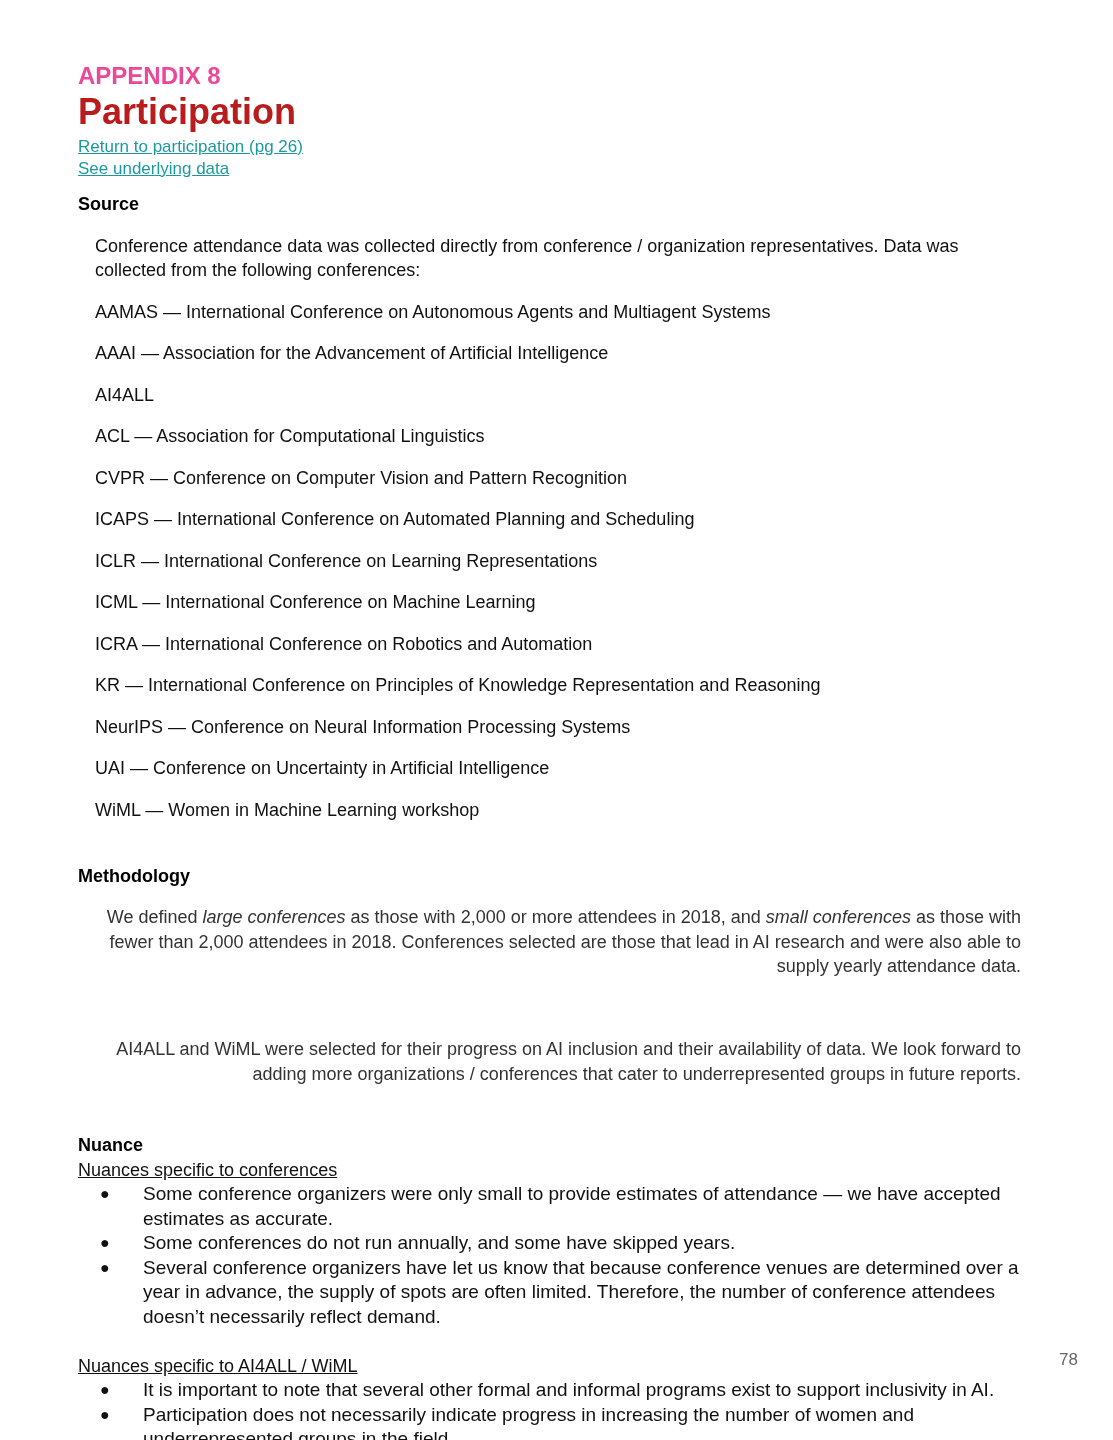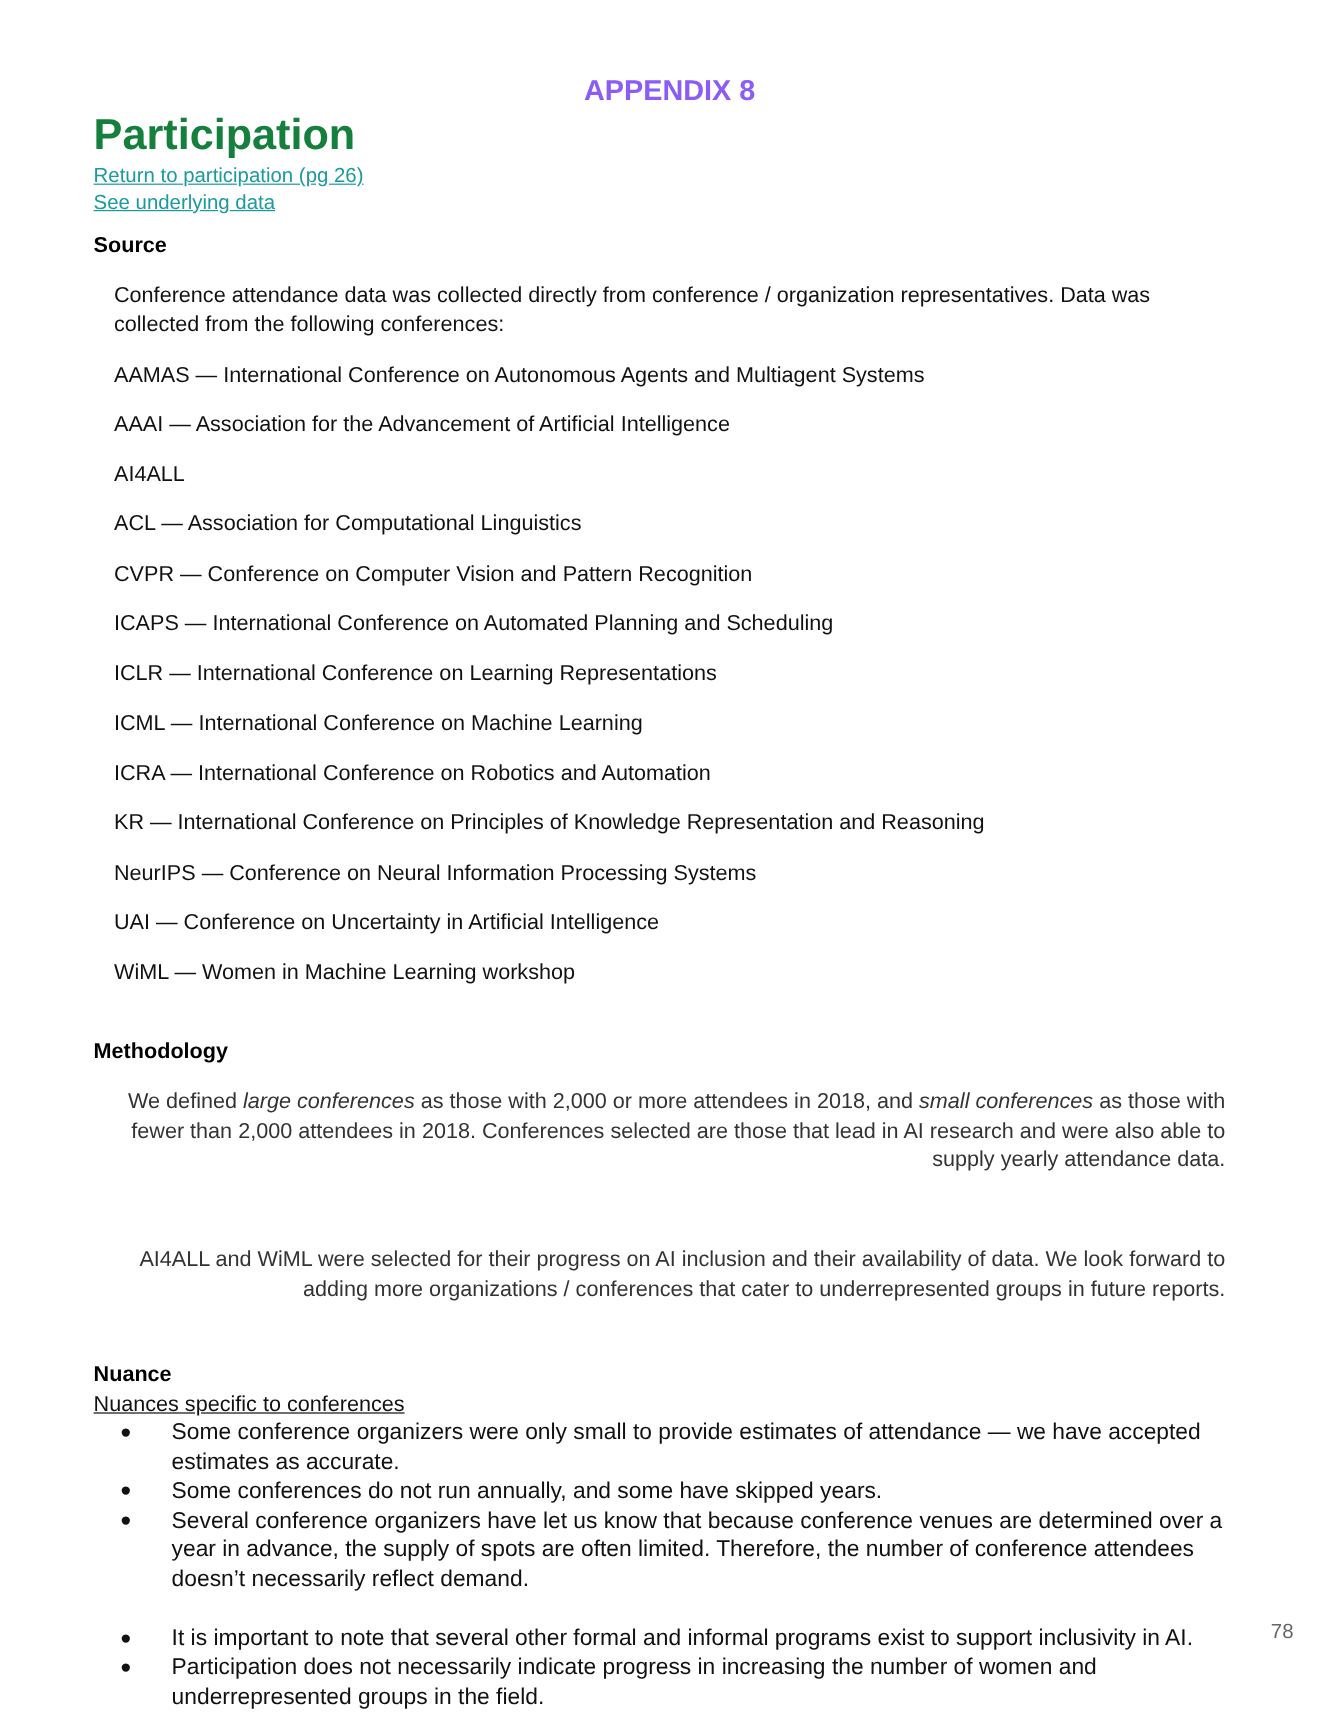--- a/index.html
+++ b/index.html
@@ -1,20 +1,20 @@
 <!DOCTYPE html>
 <html><head>
 <meta charset="utf-8">
 <style>
   html, body { margin: 0; padding: 0; background: #ffffff; }
   body { width: 1113px; height: 1440px; position: relative; overflow: hidden;
          font-family: "Liberation Sans", sans-serif; color: #111; }
   .page { position: absolute; left: 78px; top: 60px; width: 960px; }
-  .appendix { font-weight: bold; font-size: 24px; line-height: 32px; margin: 0; color: #8b5cf6; text-align: center; }
-  .title { font-weight: bold; font-size: 36px; line-height: 40px; margin: 0 0 4px 0; color: #15803d; }
+  .appendix { font-weight: bold; font-size: 24px; line-height: 32px; margin: 0; color: #ec4899; }
+  .title { font-weight: bold; font-size: 36px; line-height: 40px; margin: 0 0 4px 0; color: #b91c1c; }
   .link { display: block; color: #1a9aa0; text-decoration: underline; font-size: 17px; line-height: 22px; cursor: pointer; }
   .section-head { font-weight: bold; font-size: 18px; line-height: 24.5px; margin: 0; color: #000; }
   .p { font-size: 18px; line-height: 24.5px; margin: 17px; color: #111; }
   .grey { color: #333; text-align: right; }
   .gap { height: 24.5px; }
   .sub { font-size: 18px; line-height: 24.5px; text-decoration: underline; margin: 0; color: #111; }
   ul.bullets { list-style: none; margin: 0; padding: 0; }
   ul.bullets li { position: relative; padding-left: 65px; font-size: 19px; line-height: 24.5px; color: #111; }
   ul.bullets li .dot { position: absolute; left: 22px; top: 0; font-size: 16px; }
   .pagenum { position: absolute; left: 1059px; top: 1350px; font-size: 17px; color: #666; }
@@ -55,19 +55,20 @@
 
   <div class="gap" style="height:30px"></div>
   <p class="section-head">Nuance</p>
   <p class="sub">Nuances specific to conferences</p>
   <ul class="bullets">
     <li><span class="dot">●</span><span>Some conference organizers were only small to provide estimates of attendance — we have accepted estimates as accurate.</span></li>
     <li><span class="dot">●</span><span>Some conferences do not run annually, and some have skipped years.</span></li>
     <li><span class="dot">●</span><span>Several conference organizers have let us know that because conference venues are determined over a year in advance, the supply of spots are often limited. Therefore, the number of conference attendees doesn’t necessarily reflect demand.</span></li>
   </ul>
   <div class="gap"></div>
+  <p class="sub">Nuances specific to AI4ALL / WiML</p>
   <ul class="bullets">
     <li><span class="dot">●</span><span>It is important to note that several other formal and informal programs exist to support inclusivity in AI.</span></li>
     <li><span class="dot">●</span><span>Participation does not necessarily indicate progress in increasing the number of women and underrepresented groups in the field.</span></li>
   </ul>
 </div>
 
 <div class="pagenum">78</div>
 
 </body></html>

